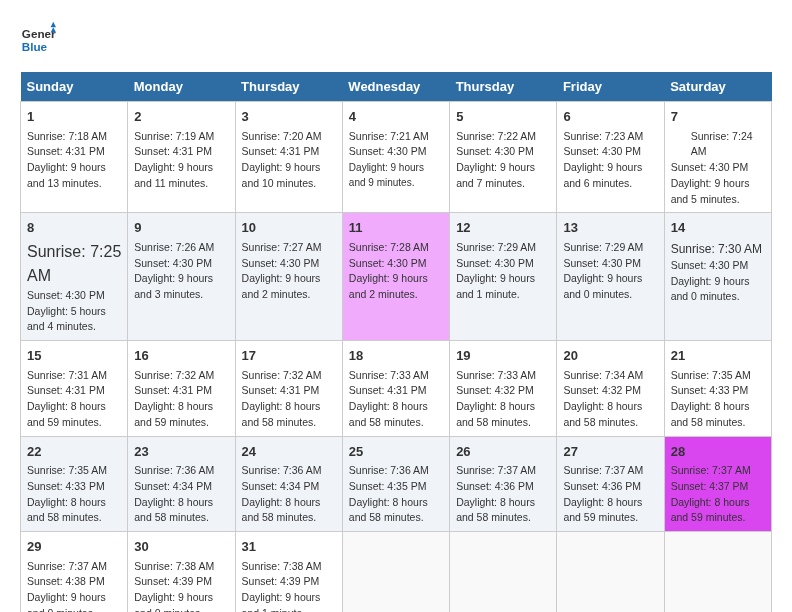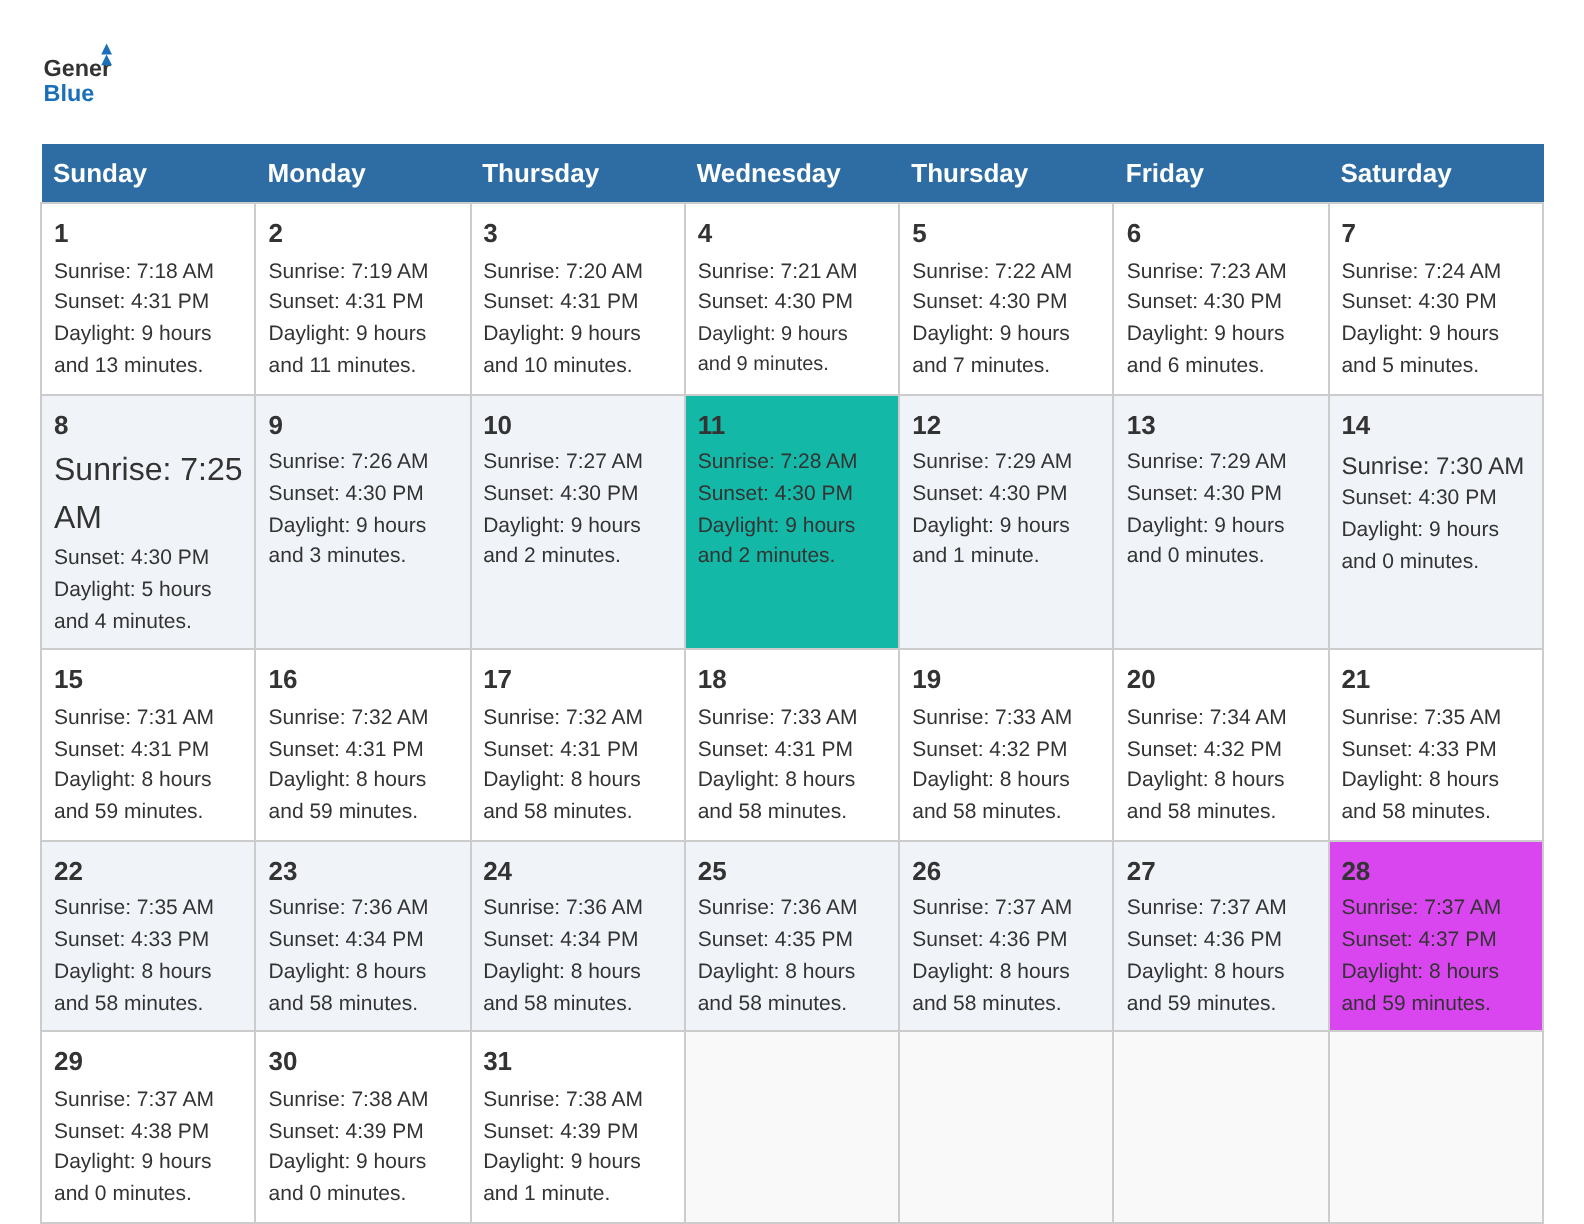--- a/index.html
+++ b/index.html
@@ -138,21 +138,21 @@
           <div style="font-size: 10.5px; line-height: 1.5;">Daylight: 9 hours and 7 minutes.</div>
         </td>
         <td style="background-color: rgb(255, 255, 255);">
           <span class="day-num">6</span>
           <div style="font-size: 10.5px; line-height: 1.5;">Sunrise: 7:23 AM</div>
           <div style="font-size: 10.5px; line-height: 1.5;">Sunset: 4:30 PM</div>
           <div style="font-size: 10.5px; line-height: 1.5;">Daylight: 9 hours and 6 minutes.</div>
         </td>
         <td style="background-color: rgb(255, 255, 255);">
           <span class="day-num">7</span>
-          <div style="font-size: 10.5px; line-height: 1.5;">Sunrise: 7:24 AM</div>
+          <div style="font-size: 10.5px; line-height: 1.5; margin-left: 20px;">Sunrise: 7:24 AM</div>
           <div style="font-size: 10.5px; line-height: 1.5;">Sunset: 4:30 PM</div>
           <div style="font-size: 10.5px; line-height: 1.5;">Daylight: 9 hours and 5 minutes.</div>
         </td>
       </tr>
       <tr>
         <td style="background-color: rgb(240, 244, 248);">
           <span class="day-num">8</span>
           <div style="font-size: 16px; line-height: 1.5;">Sunrise: 7:25 AM</div>
           <div style="font-size: 10.5px; line-height: 1.5;">Sunset: 4:30 PM</div>
           <div style="font-size: 10.5px; line-height: 1.5;">Daylight: 5 hours and 4 minutes.</div>
@@ -162,21 +162,21 @@
           <div style="font-size: 10.5px; line-height: 1.5;">Sunrise: 7:26 AM</div>
           <div style="font-size: 10.5px; line-height: 1.5;">Sunset: 4:30 PM</div>
           <div style="font-size: 10.5px; line-height: 1.5;">Daylight: 9 hours and 3 minutes.</div>
         </td>
         <td style="background-color: rgb(240, 244, 248);">
           <span class="day-num">10</span>
           <div style="font-size: 10.5px; line-height: 1.5;">Sunrise: 7:27 AM</div>
           <div style="font-size: 10.5px; line-height: 1.5;">Sunset: 4:30 PM</div>
           <div style="font-size: 10.5px; line-height: 1.5;">Daylight: 9 hours and 2 minutes.</div>
         </td>
-        <td style="background-color: #14b8a6;">
+        <td style="background-color: #f0abfc;">
           <span class="day-num">11</span>
           <div style="font-size: 10.5px; line-height: 1.5;">Sunrise: 7:28 AM</div>
           <div style="font-size: 10.5px; line-height: 1.5;">Sunset: 4:30 PM</div>
           <div style="font-size: 10.5px; line-height: 1.5;">Daylight: 9 hours and 2 minutes.</div>
         </td>
         <td style="background-color: rgb(240, 244, 248);">
           <span class="day-num">12</span>
           <div style="font-size: 10.5px; line-height: 1.5;">Sunrise: 7:29 AM</div>
           <div style="font-size: 10.5px; line-height: 1.5;">Sunset: 4:30 PM</div>
           <div style="font-size: 10.5px; line-height: 1.5;">Daylight: 9 hours and 1 minute.</div>

